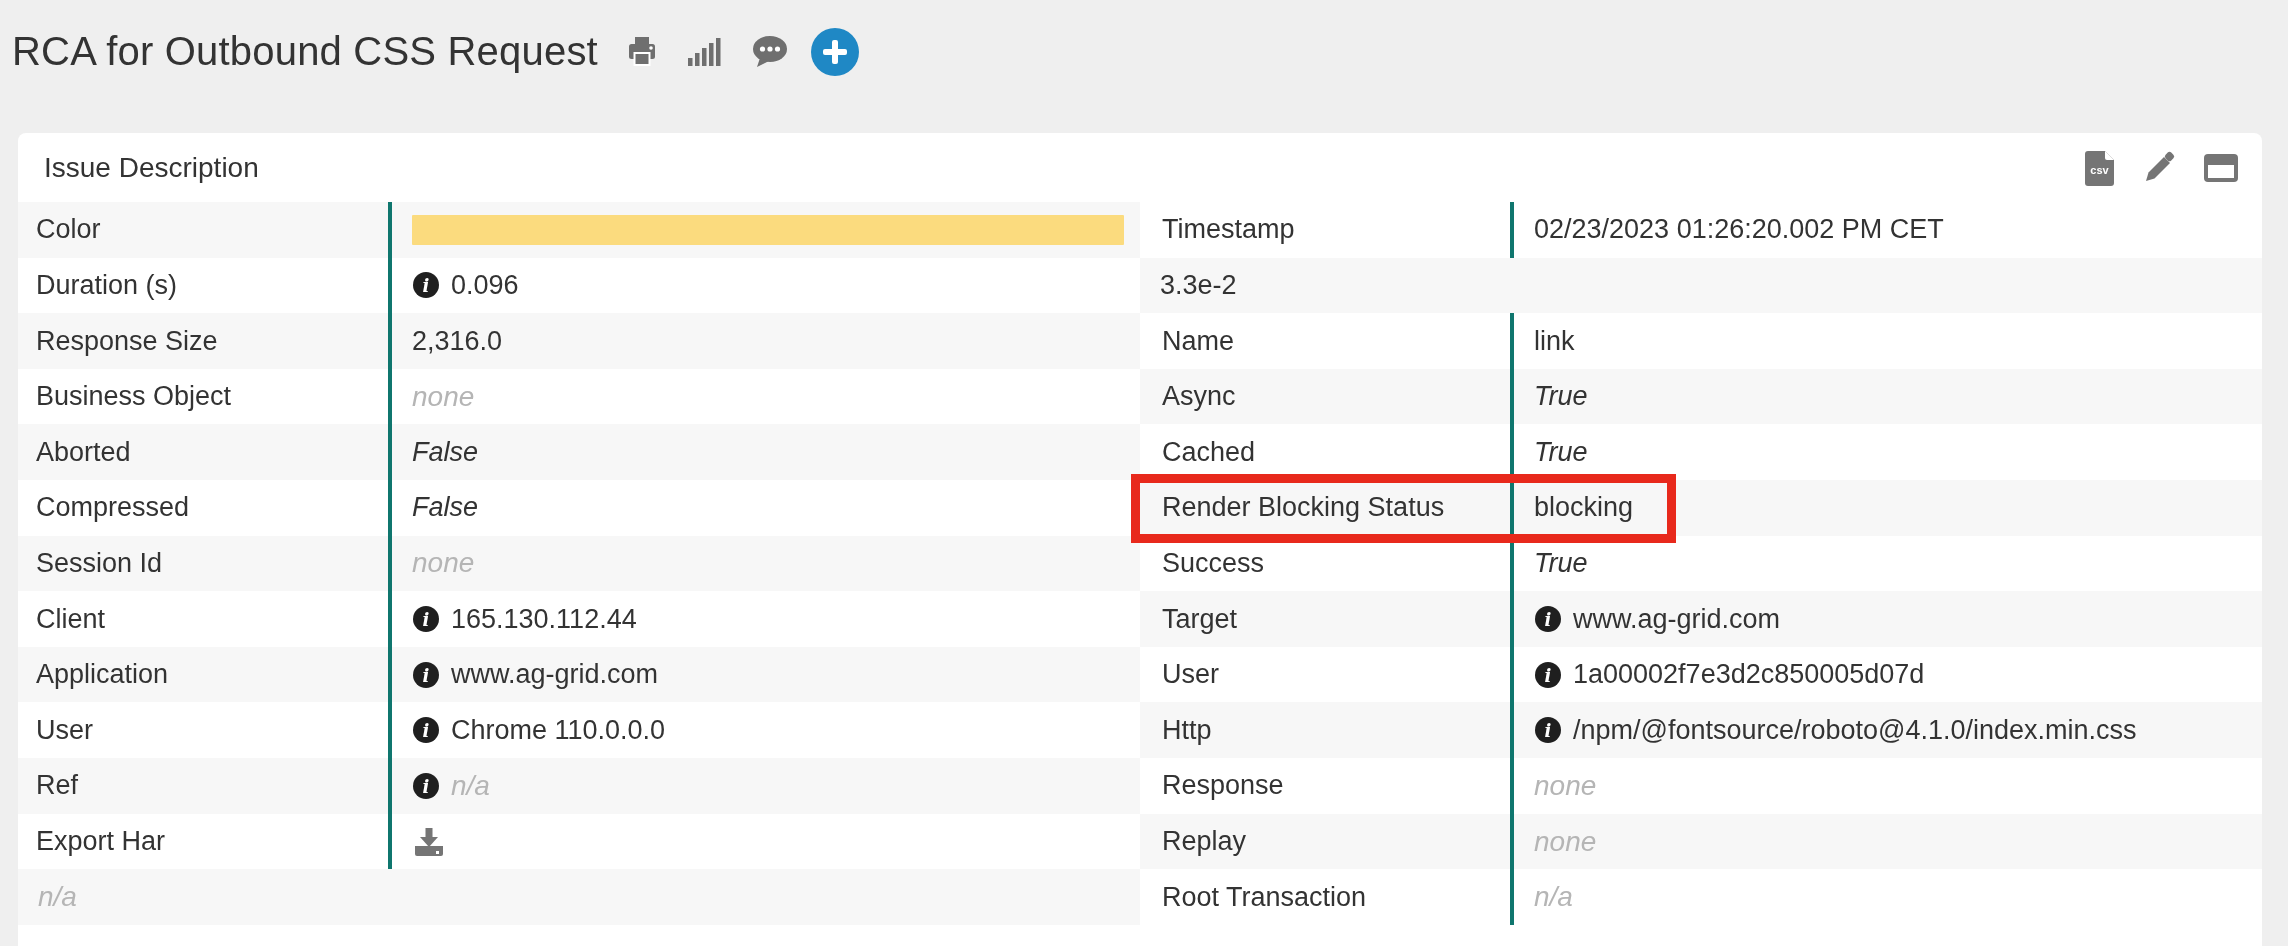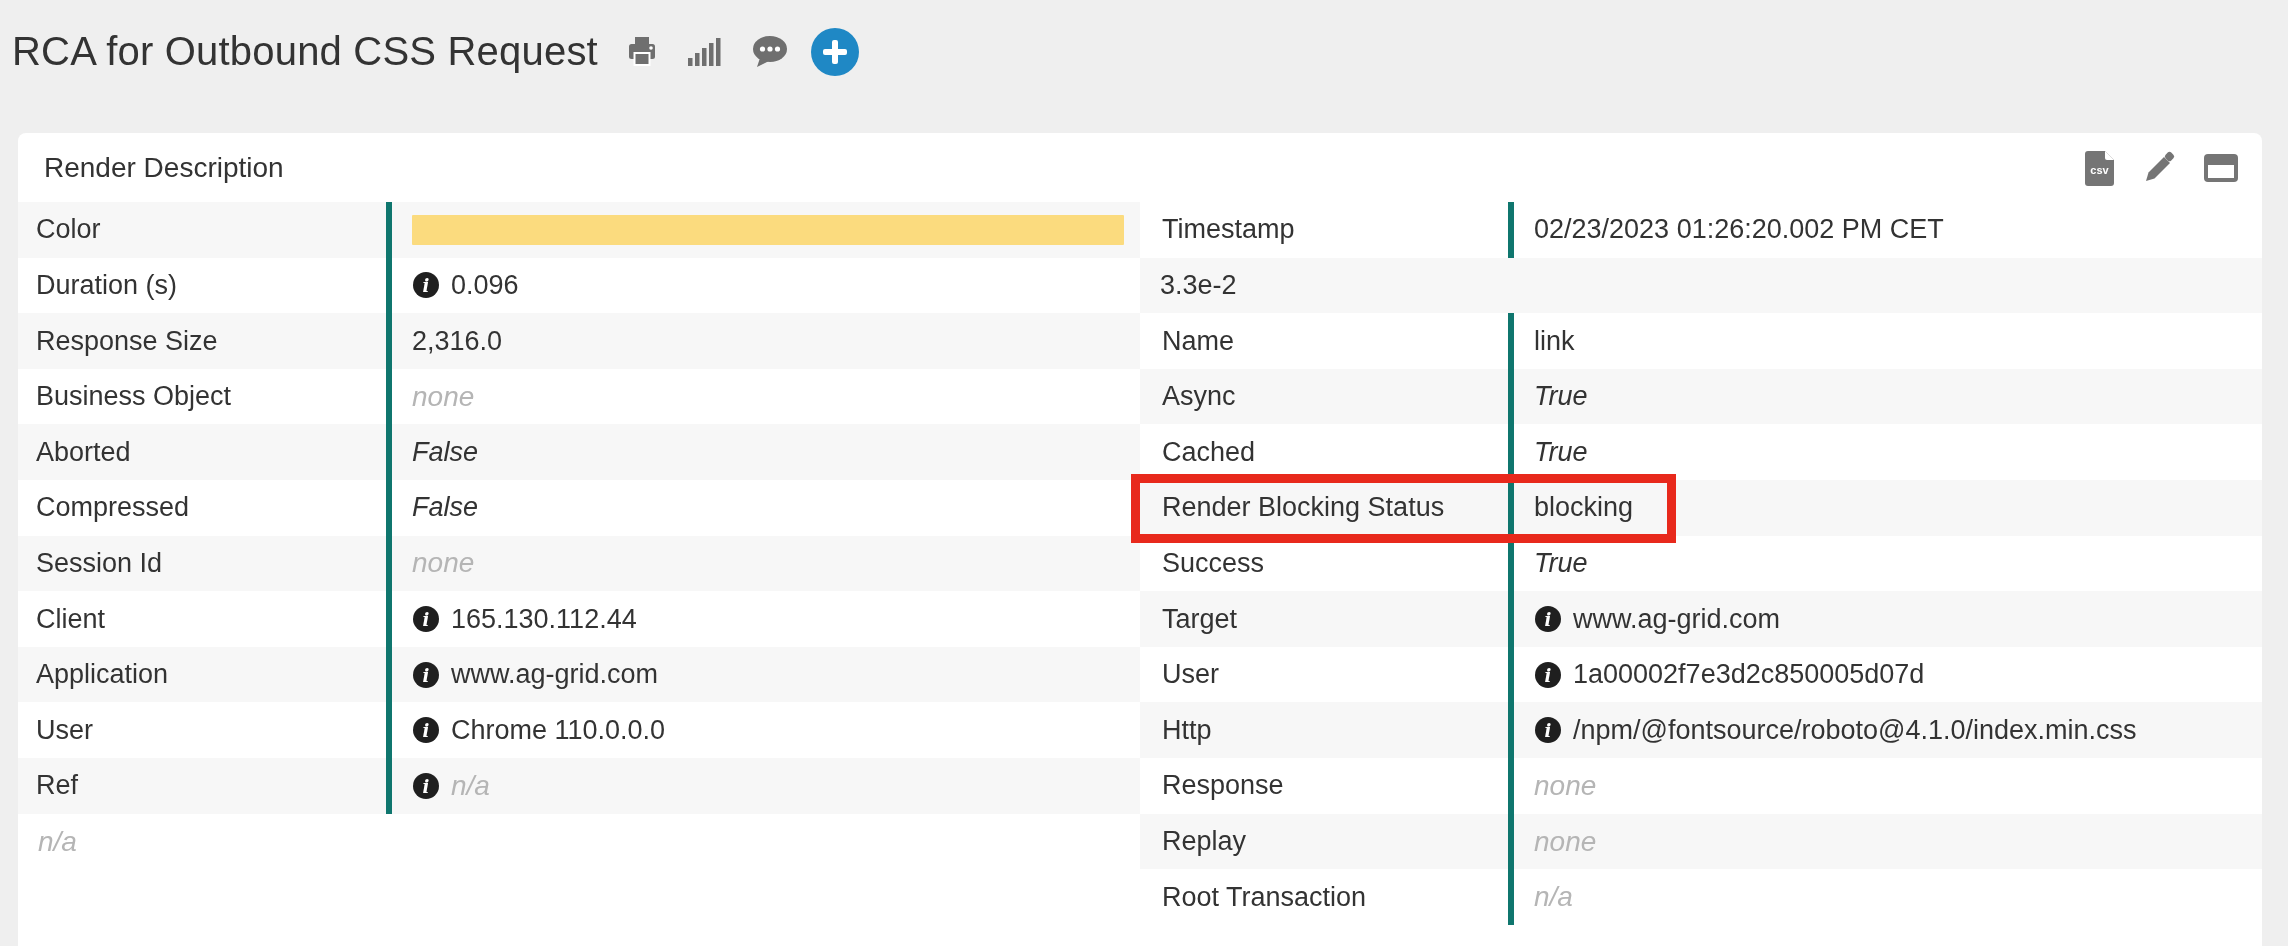--- a/index.html
+++ b/index.html
@@ -33,21 +33,21 @@
   .header-icons{display:flex;align-items:center;gap:24px;margin-left:36px;}
   
   .tables{display:flex;height:723px;}
   .dtable{width:1122px;display:flex;flex-direction:column;}
   .row{display:flex;height:55.62px;align-items:stretch;}
   .dtable.left  .row:nth-child(odd) {background:#f7f7f7;}
   .dtable.right .row:nth-child(even){background:#f7f7f7;}
   .cell{display:flex;align-items:center;box-sizing:border-box;}
   .cell.label{
     width:374px;min-width:374px;padding-left:18px;
-    border-right:6px solid #0f766e;
+    border-right:4px solid #0f766e;
     font-size:27px;color:#333;
   }
   .dtable.right .cell.label{padding-left:22px;}
   .cell.value{flex:1;padding-left:20px;font-size:27px;gap:11px;overflow:hidden;white-space:nowrap;}
   .value-text.em{font-style:italic;}
   .value-text.muted{color:#b5b5b5;font-style:italic;font-size:28px;}
   .color-bar{flex:1;height:30px;margin-right:16px;border-radius:1px;}
   .info-ic{flex:0 0 auto;display:inline-flex;cursor:pointer;}
   .dl-ic{display:inline-flex;cursor:pointer;}
   
@@ -96,21 +96,21 @@
     <svg width="50" height="50" viewBox="0 0 50 50">
       <circle cx="25" cy="25" r="24" fill="#1f88c5"></circle>
       <rect x="13" y="22" width="24" height="6" rx="2" fill="#ffffff"></rect>
       <rect x="22" y="13" width="6" height="24" rx="2" fill="#ffffff"></rect>
     </svg>
   </span>
 </div>
 
 <div class="card">
   <div class="card-header">
-    <div class="card-title">Render Description</div>
+    <div class="card-title">Issue Description</div>
     <div class="header-icons">
       <span class="tb-icon">
         <svg width="32" height="38" viewBox="0 0 32 38">
           <path fill="#757575" d="M4 2 h17 l9 9 v23 a3 3 0 0 1 -3 3 h-23 a3 3 0 0 1 -3 -3 v-29 a3 3 0 0 1 3 -3 z"></path>
           <path fill="#ffffff" d="M21 2 l9 9 h-7 a2 2 0 0 1 -2 -2 z"></path>
           <text x="15.5" y="25" text-anchor="middle" font-size="11" font-weight="bold" fill="#ffffff" font-family="Liberation Sans, sans-serif">csv</text>
         </svg>
       </span>
       <span class="tb-icon">
         <svg width="38" height="38" viewBox="0 0 38 38">
@@ -242,20 +242,37 @@
             <span class="info-ic">
               <svg width="28" height="28" viewBox="0 0 28 28">
                 <circle cx="14" cy="14" r="13" fill="#1f1f1f"></circle>
                 <text x="14" y="20.5" text-anchor="middle" font-size="18" font-weight="bold" font-style="italic" font-family="DejaVu Serif, serif" fill="#ffffff">i</text>
               </svg>
             </span>
             <span class="value-text muted">n/a</span>
           </div>
   </div>
         <div class="row">
+    <div class="cell label">
+      <span class="label-text">Export Har</span>
+    </div>
+    <div class="cell value">
+            <span class="dl-ic">
+              <svg width="34" height="34" viewBox="0 0 34 34">
+                <g fill="#757575">
+                  <rect x="13.5" y="3" width="7" height="10"></rect>
+                  <path d="M8 12 h18 l-9 10 z"></path>
+                  <path d="M3 21 h28 v8 a2 2 0 0 1 -2 2 h-24 a2 2 0 0 1 -2 -2 z"></path>
+                </g>
+                <rect x="24" y="26" width="3" height="3" fill="#ffffff"></rect>
+              </svg>
+            </span>
+          </div>
+  </div>
+        <div class="row">
     <div class="cell value">
             <span class="value-text muted">n/a</span>
           </div>
   </div>
       </div>
     <div class="dtable right" id="right-table">
         <div class="row">
     <div class="cell label">
       <span class="label-text">Timestamp</span>
     </div>

